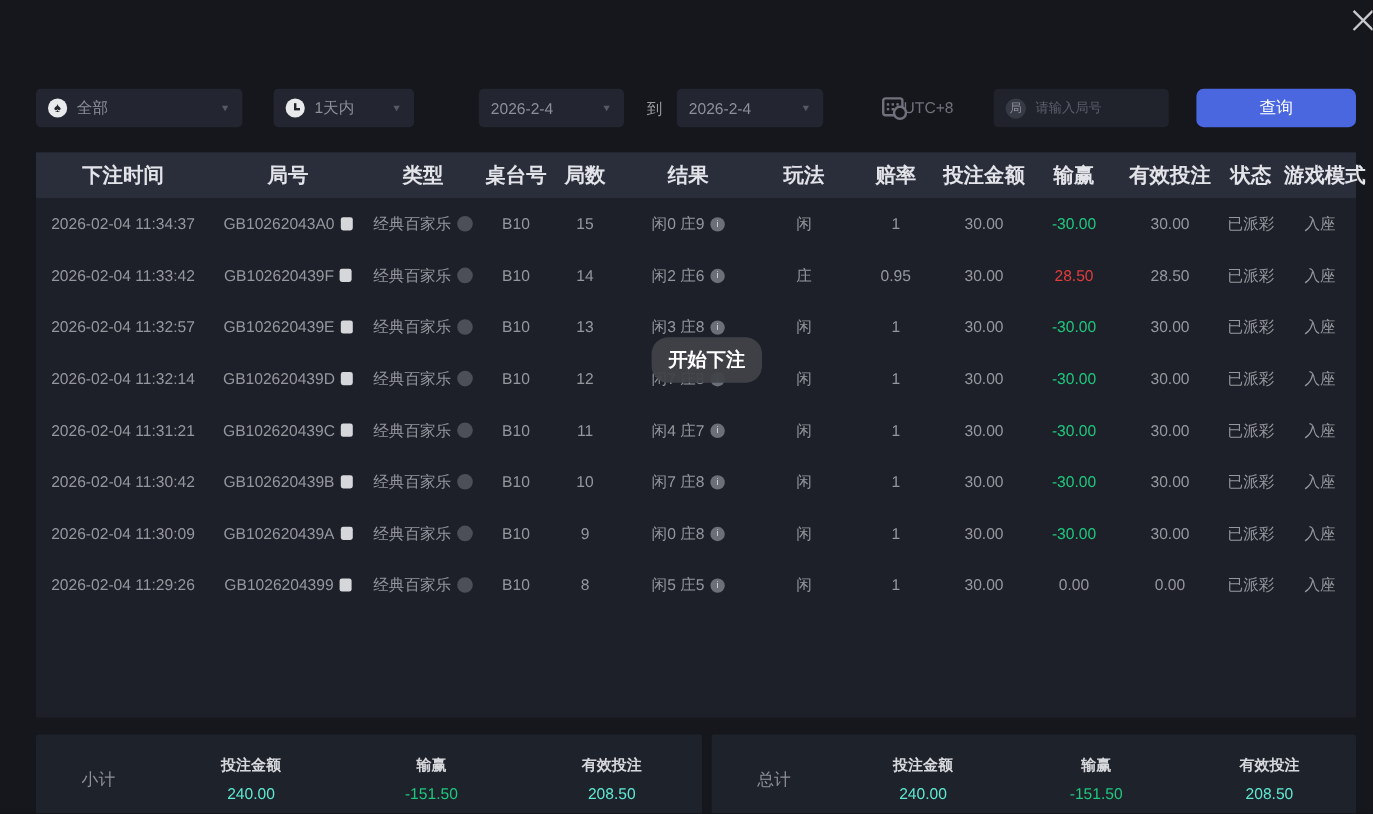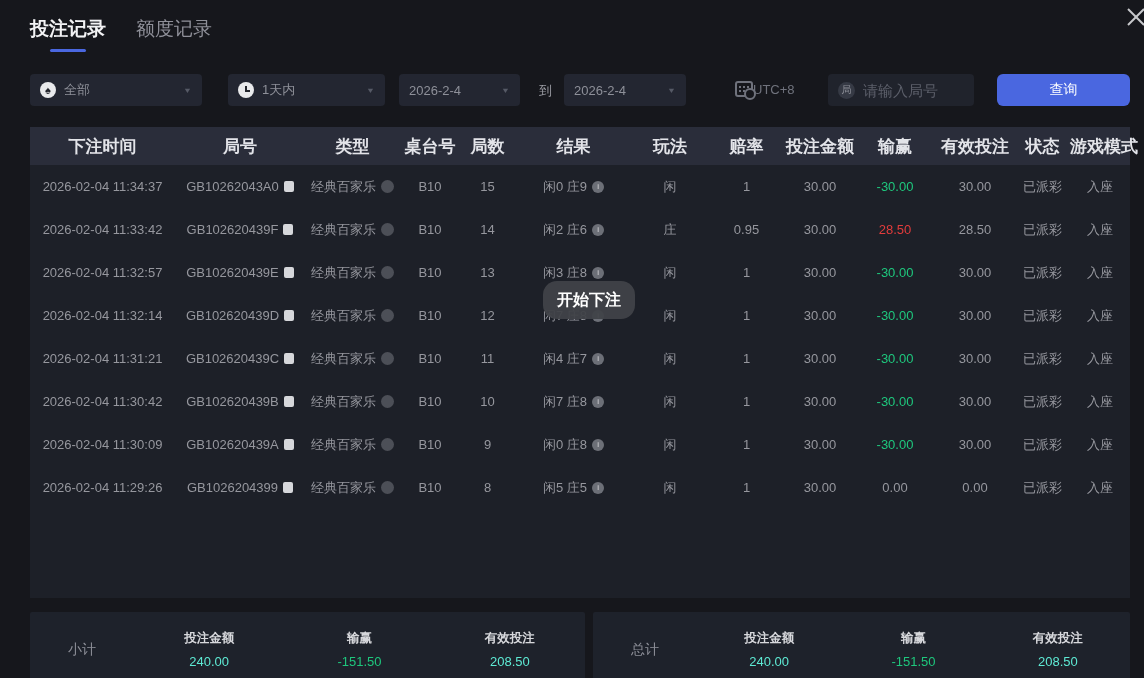--- a/index.html
+++ b/index.html
@@ -19,41 +19,41 @@
   .close-btn { position:absolute; top:2px; left:1121px; width:30px; height:30px; cursor:pointer; }
   
   .filter-row { position:absolute; top:74px; left:0; width:100%; height:32px; }
   .dd, .search-box {
     position:absolute; top:0; height:32px; background:#232631; border-radius:4px;
     display:flex; align-items:center; padding:0 10px; gap:8px;
     font-size:13px; color:#8e9099; cursor:pointer;
   }
   .dd .chev { position:absolute; right:10px; font-size:9px; color:#565a66; transform:scaleY(.85); }
   .dd-game { left:30px;  width:172px; }
-  .dd-range{ left:228px; width:157px; }
+  .dd-range{ left:228px; width:117px; }
   .dd-from { left:399px; width:121px; }
   .dd-to   { left:564px; width:122px; }
   .to-label{ position:absolute; left:539px; top:8px; font-size:13px; color:#9b9ca3; }
   .circle-white { width:16px; height:16px; border-radius:50%; background:#e9eaec; color:#23252c;
     display:inline-flex; align-items:center; justify-content:center; font-size:11px; line-height:1; flex:none; }
   .clock-ic { position:relative; width:16px; height:16px; border-radius:50%; background:#e9eaec; flex:none; }
   .clock-ic::before { content:""; position:absolute; left:7px; top:3.5px; width:2px; height:5px; background:#23252c; }
   .clock-ic::after  { content:""; position:absolute; left:7px; top:7.5px; width:5px; height:2px; background:#23252c; }
   .utc-wrap { position:absolute; left:735px; top:7px; display:flex; align-items:center; 
     font-size:13px; color:#70737d; }
   .cal-ic { position:relative; width:18px; height:16px; border:2px solid #6f727c; border-radius:3px; flex:none; }
   .cal-ic::before { content:""; position:absolute; left:2px; top:3px; width:2px; height:2px; background:#6f727c;
     box-shadow:4px 0 #6f727c, 8px 0 #6f727c, 0 4px #6f727c, 4px 4px #6f727c, 8px 4px #6f727c; }
   .cal-ic::after { content:""; position:absolute; right:-5px; bottom:-5px; width:8px; height:8px;
     border-radius:50%; background:#16171c; border:2px solid #6f727c; }
   .search-box { left:828px; width:146px; cursor:text; background:#20232c; }
   .round-ic { width:17px; height:17px; border-radius:50%; background:#363a45; color:#8e9099;
     display:inline-flex; align-items:center; justify-content:center; font-size:10px; flex:none; }
   .search-box input { background:transparent; border:none; outline:none; width:100%;
-    font-size:15px; color:#8b5cf6; font-family:inherit; }
+    font-size:11px; color:#8b5cf6; font-family:inherit; }
   .search-box input::placeholder { color:#5c5f6a; }
   .query-btn { position:absolute; left:997px; top:0; width:133px; height:32px;
     background:var(--accent,#4a67e0); border:none; border-radius:6px; color:#fff;
     font-size:14px; cursor:pointer; font-family:inherit; }
   
   .table { position:absolute; left:30px; top:127px; width:1100px; height:471px; background:#1d2028; }
   .tr-grid { display:grid; grid-template-columns:145px 130px 95px 60px 55px 117px 76px 77px 70px 80px 80px 55px 60px; }
   .thead { height:38px; background:#2a2d3a; align-items:center; }
   .thead .th { text-align:center; font-size:17px; font-weight:bold; color:#e3e4e9; white-space:nowrap; }
   .tr { height:43px; align-items:center; }
@@ -78,29 +78,20 @@
   .panel-col { flex:1; text-align:center; }
   .panel-col .lbl { color:#d7d8dc; font-size:12.5px; font-weight:bold; margin-bottom:7px; }
   .panel-col .val { font-size:13px; color:#5eead4; }
   .panel-col .val.green { color:var(--loss,#1ec77d); }
 </style>
 </head>
 <body>
 
 <div class="page">
 
-  <div class="tabs">
-    <div class="tab active">
-      <span>投注记录</span>
-      <div class="tab-underline"></div>
-    </div>
-    <div class="tab">
-      <span>额度记录</span>
-    </div>
-  </div>
 
   <div class="close-btn">
     <svg width="30" height="30" viewBox="0 0 30 30">
       <line x1="7" y1="7" x2="23" y2="23" stroke="#c8c9cc" stroke-width="2"></line>
       <line x1="23" y1="7" x2="7" y2="23" stroke="#c8c9cc" stroke-width="2"></line>
     </svg>
   </div>
 
   <div class="filter-row">
     <div class="dd dd-game">

